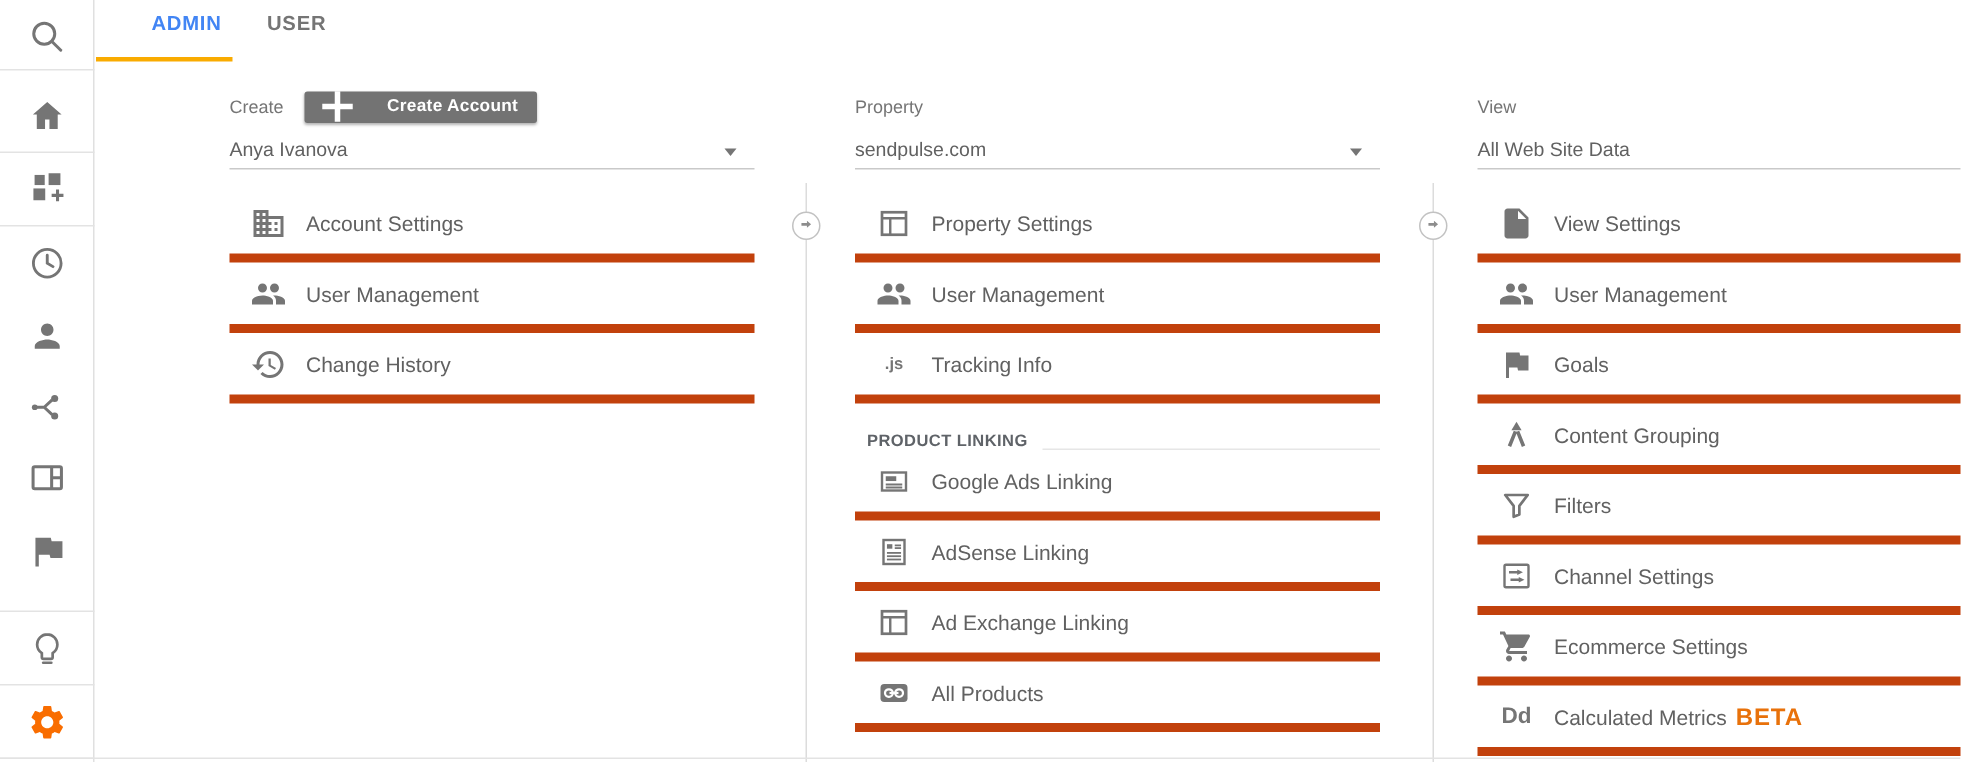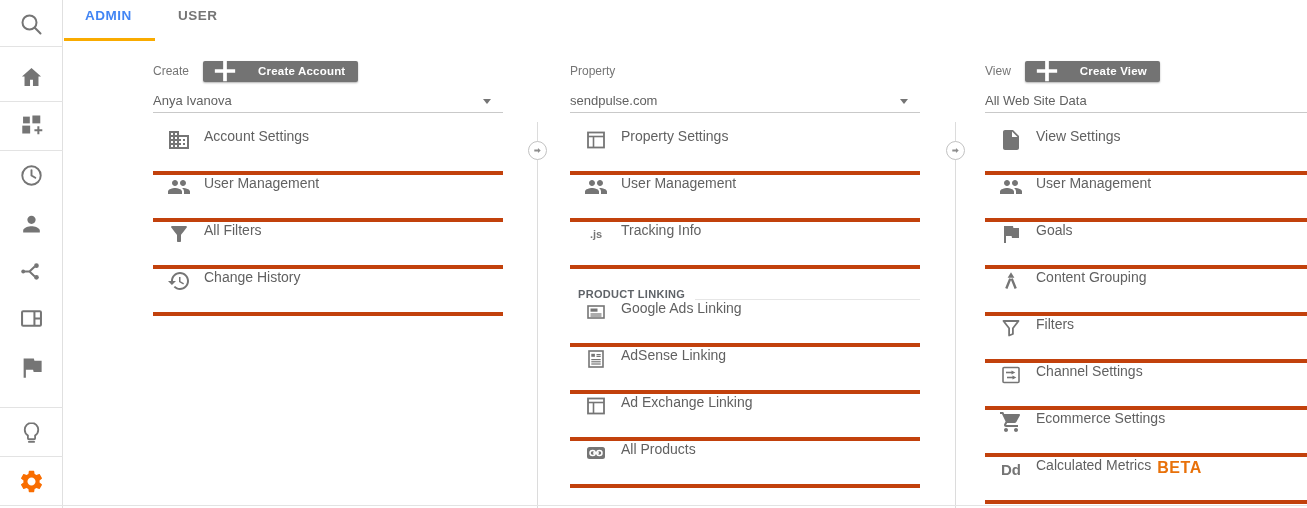--- a/index.html
+++ b/index.html
@@ -10,41 +10,41 @@
   }
   
   .sidebar { position:absolute; left:0; top:0; width:63px; height:508px;
              background:#fff; border-right:1px solid #e0e0e0; }
   .nav-btn { position:absolute; left:18px; width:27px; height:27px; cursor:pointer; }
   .nav-btn svg { display:block; width:27px; height:27px; }
   .side-div { position:absolute; left:0; width:63px; height:1px; background:#e3e3e3; }
   
   .tabbar { position:absolute; left:64px; top:0; height:42px; }
   .tab { position:absolute; top:8px; font-size:13.5px; font-weight:700; letter-spacing:.5px; cursor:pointer; }
-  .tab-admin { left:21px; color:#4285f4; }
+  .tab-admin { left:37px; color:#4285f4; }
   .tab-user  { left:114px; color:#757575; }
   .tab-underline { position:absolute; left:0; top:38px; width:91px; height:3px; background:#f9ab00; }
   
   .col { position:absolute; top:0; width:350px; height:508px; }
   .col-acct { left:153px; } .col-prop { left:570px; } .col-view { left:985px; }
   .col-head { position:absolute; top:60px; left:0; height:22px; display:flex; align-items:center; }
   .entity-label { font-size:12px; color:#757575; margin-right:14px; }
   .create-btn { display:inline-flex; align-items:center; gap:8px; height:21px;
     background:#737373; color:#fff; border:none; border-radius:2px; padding:0 13px 0 10px;
     font-family:"Liberation Sans", sans-serif; font-size:11.5px; font-weight:700; letter-spacing:.2px;
     box-shadow:0 1px 2px rgba(0,0,0,.3); cursor:pointer; }
   .plus-icn { width:13px; height:13px; }
   .selector { position:absolute; top:91px; left:0; right:0; height:22px;
               border-bottom:1px solid #c9c9c9; cursor:pointer; }
   .sel-val { font-size:13px; color:#616161; line-height:18px; }
   .caret { position:absolute; right:12px; top:8px; width:0; height:0;
            border-left:4.5px solid transparent; border-right:4.5px solid transparent;
            border-top:5px solid #757575; }
   .list { position:absolute; top:128px; left:0; right:0; }
-  .item { height:47px; border-bottom:4px solid #c2410c; display:flex; align-items:flex-start;
+  .item { height:47px; border-bottom:6px solid #c2410c; display:flex; align-items:center;
           padding-left:14px; cursor:pointer; }
   .icn { width:24px; height:24px; margin-right:13px; display:flex; align-items:center; justify-content:center; }
   .icn svg { display:block; width:24px; height:24px; }
   .glyph-icn { font-size:11px; font-weight:700; color:#757575; }
   .lbl { font-size:14px; color:#616161; }
   .beta { font-size:16px; font-weight:700; color:#e8710a; letter-spacing:.6px; margin-left:6px; padding-top:2px; }
   .sec-header { height:31px; display:flex; align-items:flex-end; padding-left:8px; }
   .sec-header .txt { font-size:11px; font-weight:700; color:#5f6368; letter-spacing:.3px; }
   .sec-header .rule { flex:1; height:1px; background:#e6e6e6; margin-left:10px; }
   
@@ -165,28 +165,20 @@
       <span class="icn">
           <svg viewBox="0 0 24 24">
             <path class="fill" d="M16 11c1.66 0 2.99-1.34 2.99-3S17.66 5 16 5s-3 1.34-3 3 1.34 3 3 3zm-8 0c1.66 0 2.99-1.34 2.99-3S9.66 5 8 5 5 6.34 5 8s1.34 3 3 3zm0 2c-2.33 0-7 1.17-7 3.5V19h14v-2.5c0-2.33-4.67-3.5-7-3.5zm8 0c-.29 0-.62.02-.97.05 1.16.84 1.97 1.97 1.97 3.45V19h6v-2.5c0-2.33-4.67-3.5-7-3.5z"></path>
           </svg>
         </span>
       <span class="lbl">User Management</span>
     </div>
     <div class="item">
       <span class="icn">
           <svg viewBox="0 0 24 24">
-            <path class="fill" d="M4.25 5.61C6.27 8.2 10 13 10 13v6c0 .55.45 1 1 1h2c.55 0 1-.45 1-1v-6s3.73-4.8 5.75-7.39C20.26 4.95 19.79 4 18.96 4H5.04c-.83 0-1.3.95-.79 1.61z"></path>
-          </svg>
-        </span>
-      <span class="lbl">All Filters</span>
-    </div>
-    <div class="item">
-      <span class="icn">
-          <svg viewBox="0 0 24 24">
             <path class="fill" d="M13 3c-4.97 0-9 4.03-9 9H1l3.89 3.89.07.14L9 12H6c0-3.87 3.13-7 7-7s7 3.13 7 7-3.13 7-7 7c-1.93 0-3.68-.79-4.94-2.06l-1.42 1.42C8.27 19.99 10.51 21 13 21c4.97 0 9-4.03 9-9s-4.03-9-9-9zm-1 5v5l4.28 2.54.72-1.21-3.5-2.08V8H12z"></path>
           </svg>
         </span>
       <span class="lbl">Change History</span>
     </div>
   </div>
 </div>
 
 <div class="vdiv vdiv-1"></div>
 <div class="collapse-toggle ct-1">
@@ -282,28 +274,20 @@
 <div class="vdiv vdiv-2"></div>
 <div class="collapse-toggle ct-2">
   <span><svg viewBox="0 0 24 24">
         <path fill="#8d8d8d" d="M5 10h8V6.8L19 12l-6 5.2V14H5z"></path>
       </svg></span>
 </div>
 
 <div class="col col-view">
   <div class="col-head">
     <span class="entity-label">View</span>
-    <button class="create-btn">
-      <span class="icn plus-icn">
-          <svg viewBox="0 0 13 13">
-            <path d="M6.5 1v11M1 6.5h11" stroke="#fff" stroke-width="2"></path>
-          </svg>
-        </span>
-      <span>Create View</span>
-    </button>
   </div>
   <div class="selector">
     <span class="sel-val">All Web Site Data</span>
     
   </div>
   <div class="list">
     <div class="item">
       <span class="icn">
           <svg viewBox="0 0 24 24">
             <path class="fill" d="M6 2c-1.1 0-2 .9-2 2v16c0 1.1.9 2 2 2h12c1.1 0 2-.9 2-2V8l-6-6H6zm7 7V3.5L18.5 9H13z"></path>

